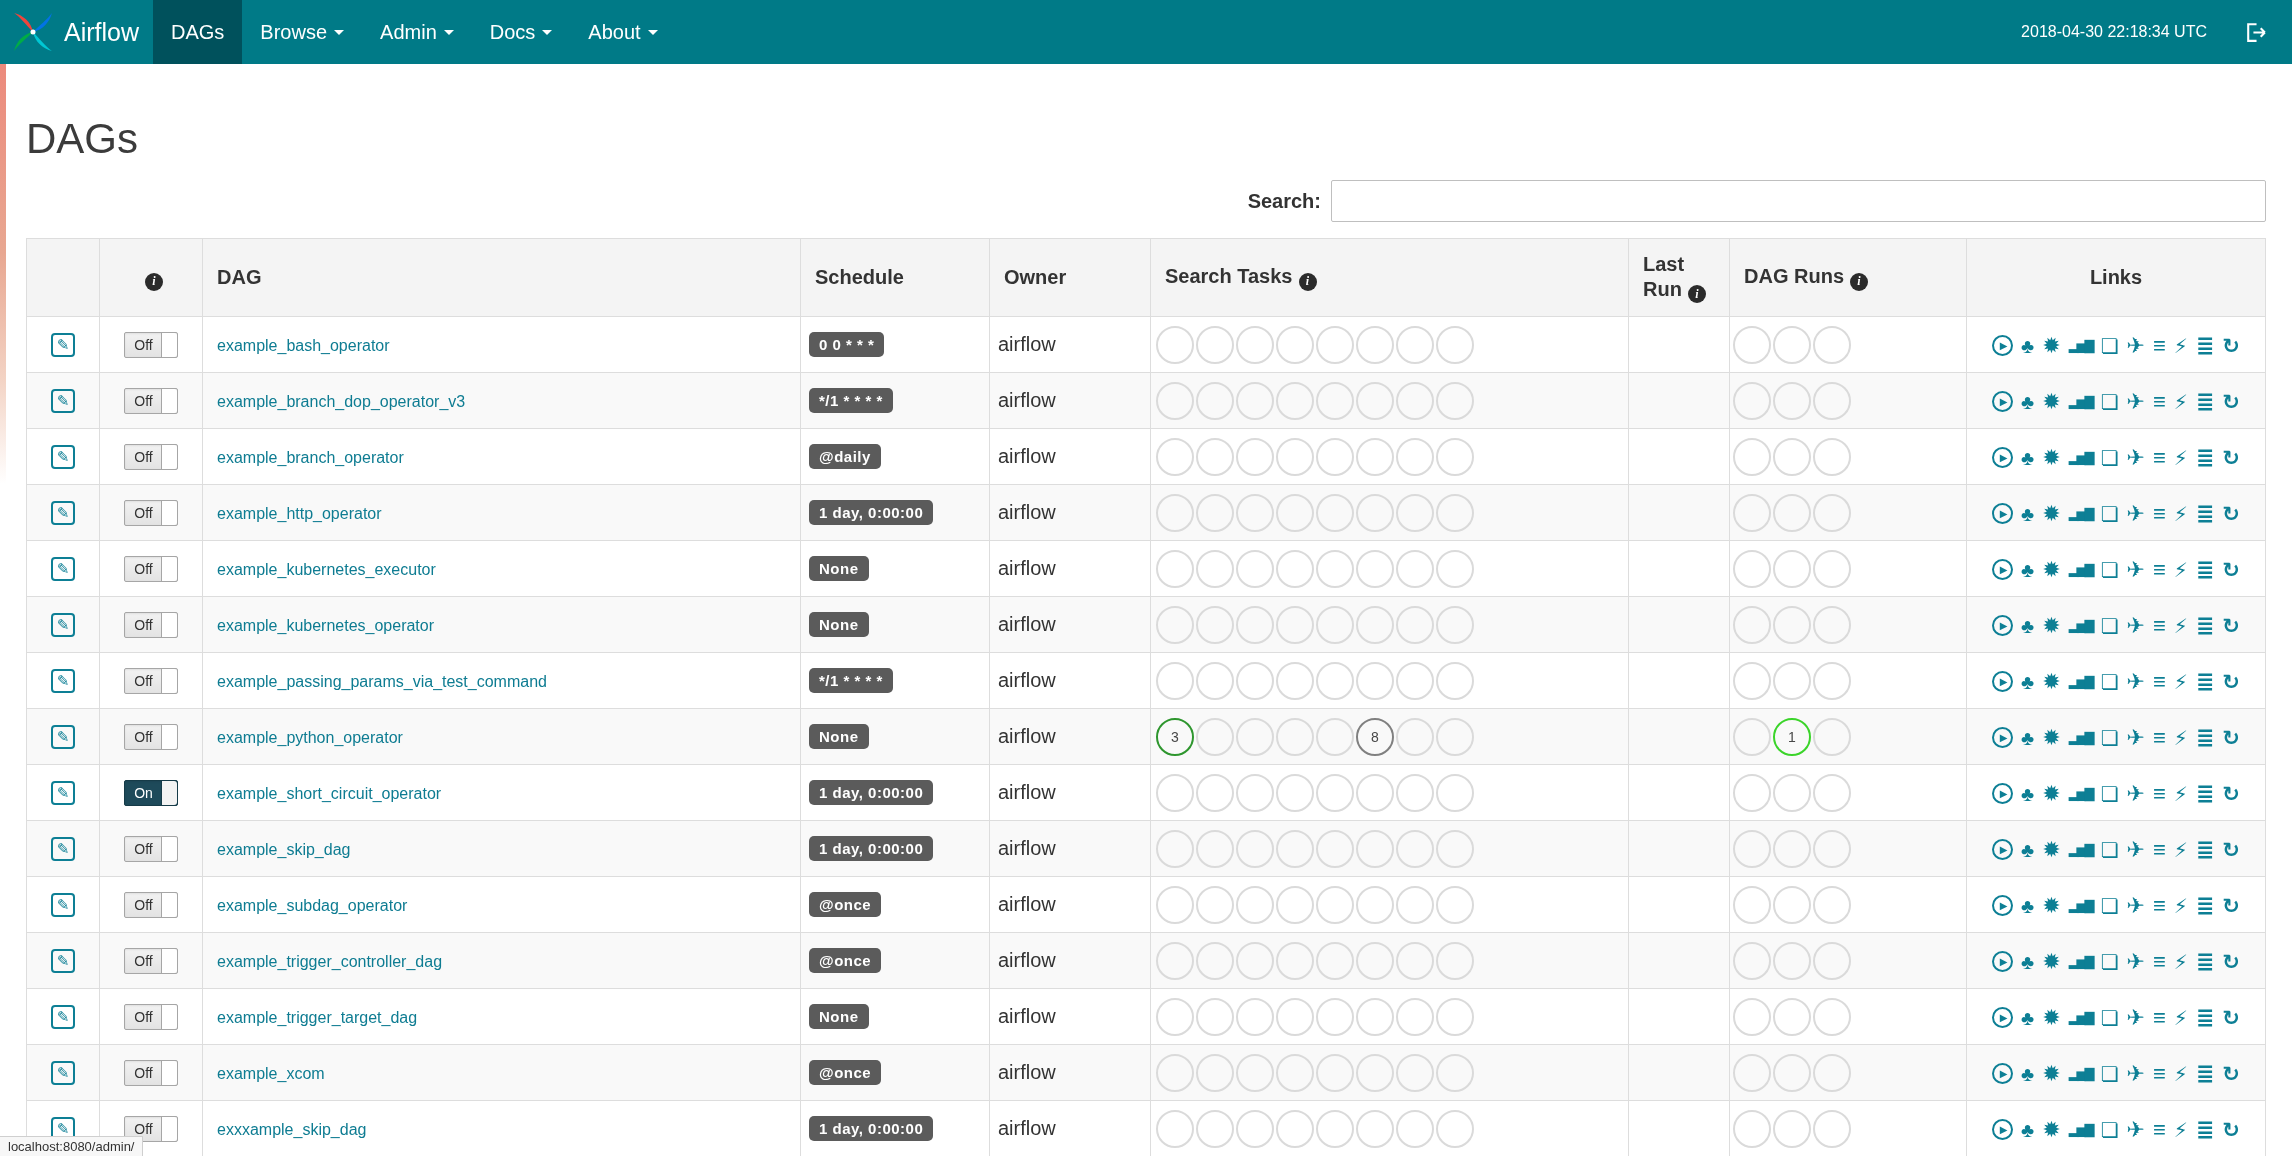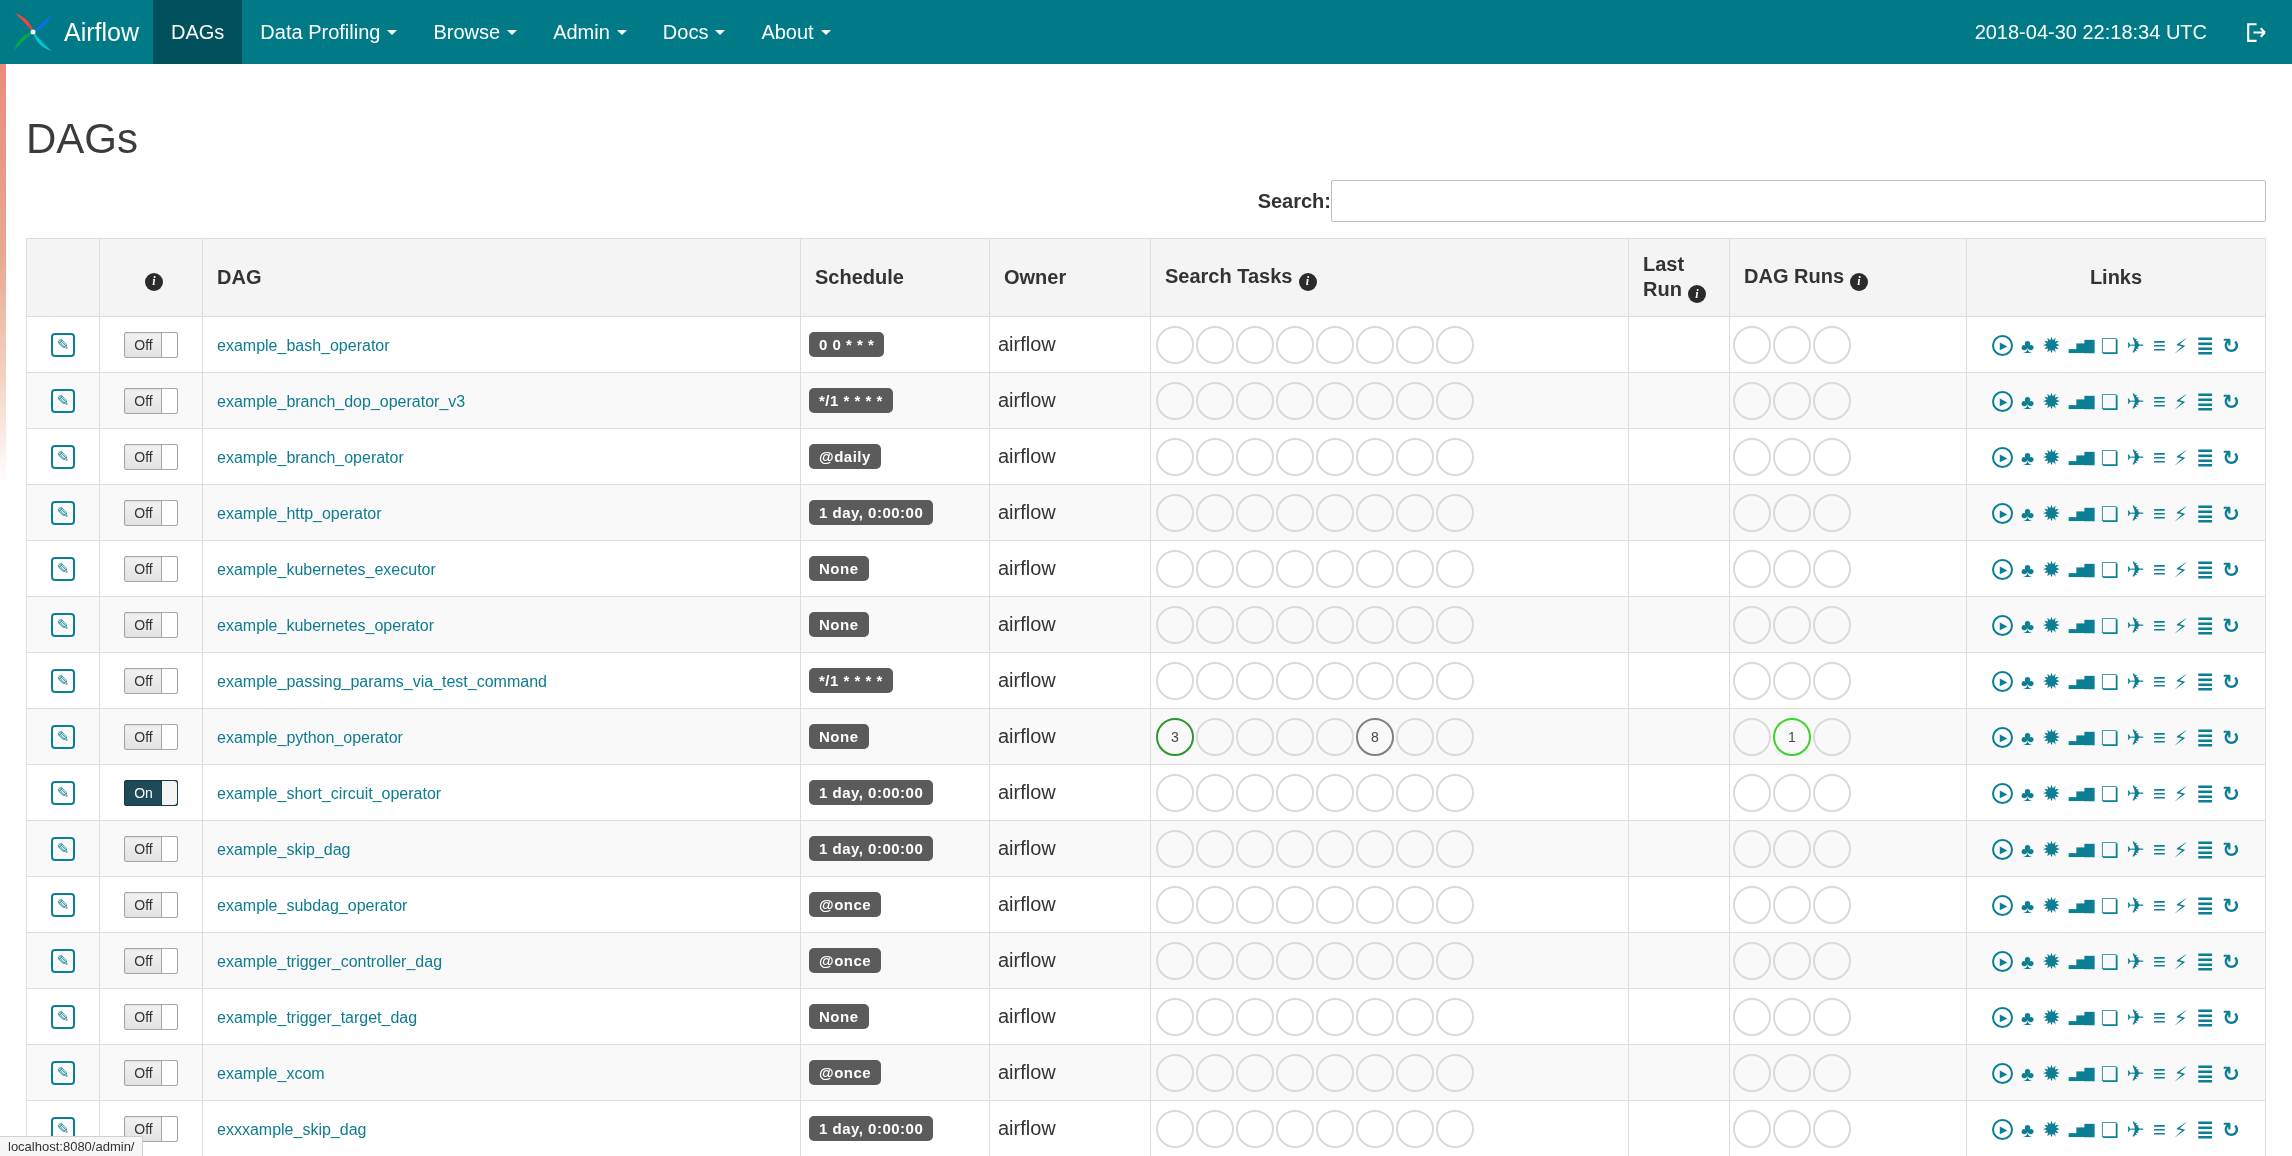--- a/index.html
+++ b/index.html
@@ -14,31 +14,31 @@
   .brand { display:flex; align-items:center; padding:0 14px 0 12px; text-decoration:none; }
   .brand-text { color:#fff; font-size:25px; margin-left:10px; }
   .nav-list { display:flex; list-style:none; margin:0; padding:0; }
   .nav-list li { display:flex; }
   .nav-link { display:flex; align-items:center; height:64px; padding:0 18px; color:#fff;
               font-size:20px; text-decoration:none; cursor:pointer; }
   li.active .nav-link { background:#00515c; }
   .caret { width:0; height:0; border-left:5px solid transparent; border-right:5px solid transparent;
            border-top:5px solid #fff; margin-left:7px; display:inline-block; }
   .nav-right { margin-left:auto; display:flex; align-items:center; padding-right:24px; }
-  .clock { color:#fff; font-size:20px; margin-right:36px; }
+  .clock { color:#fff; font-size:16px; margin-right:36px; }
   .logout { display:flex; align-items:center; cursor:pointer; }
 
   
   .edge-artifact { position:absolute; left:0; top:64px; width:6px; height:420px;
     background:linear-gradient(#ec8a7c 0%, #e8a791 45%, #f3d3c4 75%, rgba(255,255,255,0) 100%); }
 
   
   .page-title { font-size:42px; font-weight:500; color:#3b3b3b; margin:52px 0 18px 26px; line-height:1.1; }
   .search-row { display:flex; justify-content:flex-end; align-items:center; margin:0 26px 16px 0; }
-  .search-label { font-weight:bold; font-size:20px; }
+  .search-label { font-weight:bold; font-size:20px; margin-right:10px; }
   .search-input { width:935px; height:42px; border:1px solid #bfbfbf; border-radius:2px;
                   font-size:19px; padding:0 10px; outline:none; }
 
   
   table.dags { border-collapse:collapse; table-layout:fixed; margin:0 26px; width:calc(100% - 52px);
                background:#fff; }
   table.dags th, table.dags td { border:1px solid #ddd; }
   thead tr { height:78px; }
   th { background:#f4f4f4; font-size:20px; font-weight:bold; color:#333; text-align:left;
        padding:8px 8px 8px 14px; vertical-align:middle; line-height:1.25; }
@@ -107,23 +107,20 @@
         <path d="M20 20 C14 14 8 6 2 2 C10 4 18 10 20 20 Z" fill="#00C7D4" transform="rotate(180 20 20)"></path>
         <path d="M20 20 C14 14 8 6 2 2 C10 4 18 10 20 20 Z" fill="#00AD46" transform="rotate(270 20 20)"></path>
         <circle cx="20" cy="20" r="2.4" fill="#fff"></circle>
       </g>
     </svg>
     <span class="brand-text">Airflow</span>
   </a>
   <ul class="nav-list" id="nav-items">
       <li class="active">
         <a class="nav-link">DAGs</a>
-      </li>
-      <li>
-        <a class="nav-link">Data Profiling<span class="caret"></span></a>
       </li>
       <li>
         <a class="nav-link">Browse<span class="caret"></span></a>
       </li>
       <li>
         <a class="nav-link">Admin<span class="caret"></span></a>
       </li>
       <li>
         <a class="nav-link">Docs<span class="caret"></span></a>
       </li>

